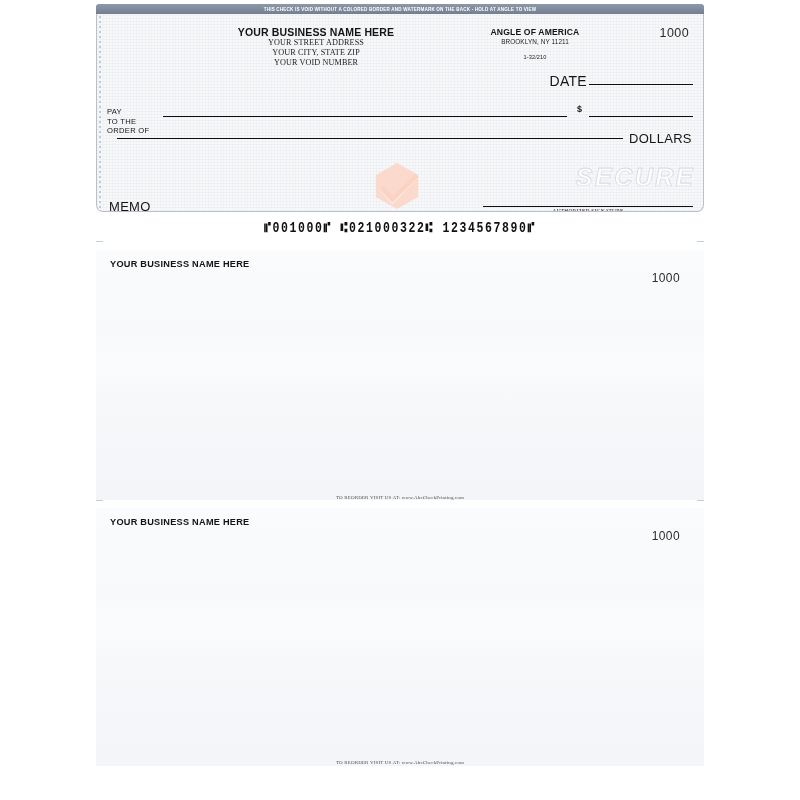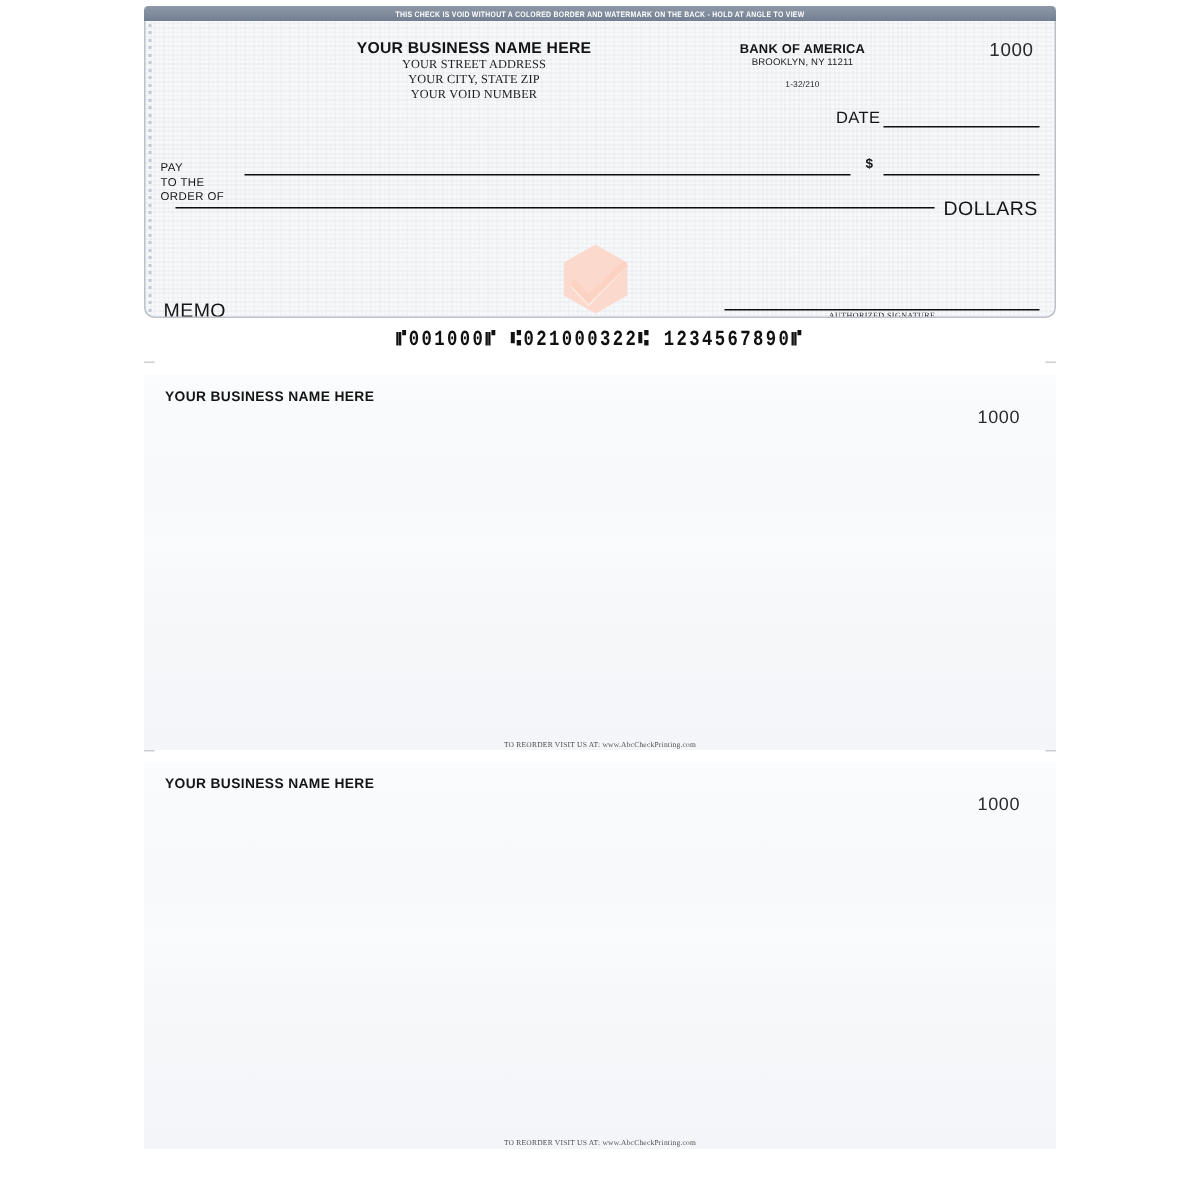--- a/index.html
+++ b/index.html
@@ -170,21 +170,21 @@
     font-size: 12.5px;
     color: #2a2a2a;
     letter-spacing: 0.4px;
   }
 
   
   #date-label {
     position: absolute;
     right: 116px;
     top: 59px;
-    font-size: 11px;
+    font-size: 14px;
     color: #151515;
     letter-spacing: 0.3px;
     padding-left: 31px;
   }
   #date-rule {
     position: absolute;
     right: 10px;
     top: 70px;
     width: 104px;
     height: 0;
@@ -367,31 +367,32 @@
       <div id="check-left-perf"></div>
 
       <svg id="wm-logo" viewBox="0 0 100 104">
         <polygon points="50,2 96,28 96,76 50,102 4,76 4,28" fill="#fbd9cc"></polygon>
         <path d="M18 54 L42 78 L92 30 L92 62 L42 102 L18 78 Z" fill="#ffffff" opacity="0.0"></path>
         <path d="M14 56 L40 82 L94 30 L94 36 L40 92 L14 64 Z" fill="#fdeae2"></path>
         <path d="M20 52 L40 74 L90 26 L97 32 L40 88 L13 60 Z" fill="#fcd3c2"></path>
       </svg>
 
       <div id="wm-secure-check">
+        <div>SECURE</div>
       </div>
 
       <div id="biz-block">
         <div id="biz-name">YOUR BUSINESS NAME HERE</div>
         <div class="biz-line">YOUR STREET ADDRESS</div>
         <div class="biz-line">YOUR CITY, STATE ZIP</div>
         <div class="biz-line">YOUR VOID NUMBER</div>
       </div>
 
       <div id="bank-block">
-        <div id="bank-name">BANK OF AMERICA</div>
+        <div id="bank-name">ANGLE OF AMERICA</div>
         <div id="bank-city">BROOKLYN, NY 11211</div>
         <div id="bank-fraction">1-32/210</div>
       </div>
 
       <div id="check-number">1000</div>
 
       <div id="date-label">DATE</div>
       <div id="date-rule"></div>
 
       <div id="pay-block">

